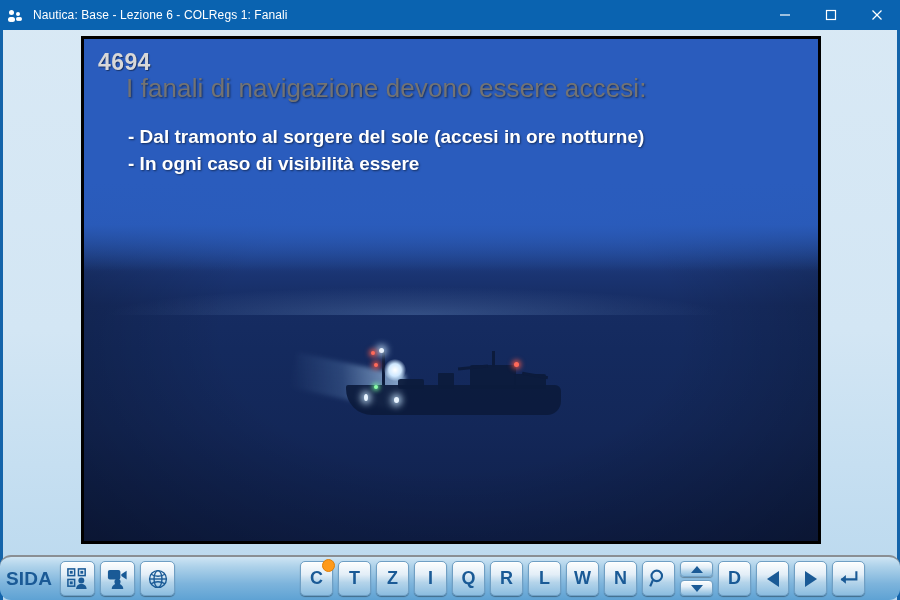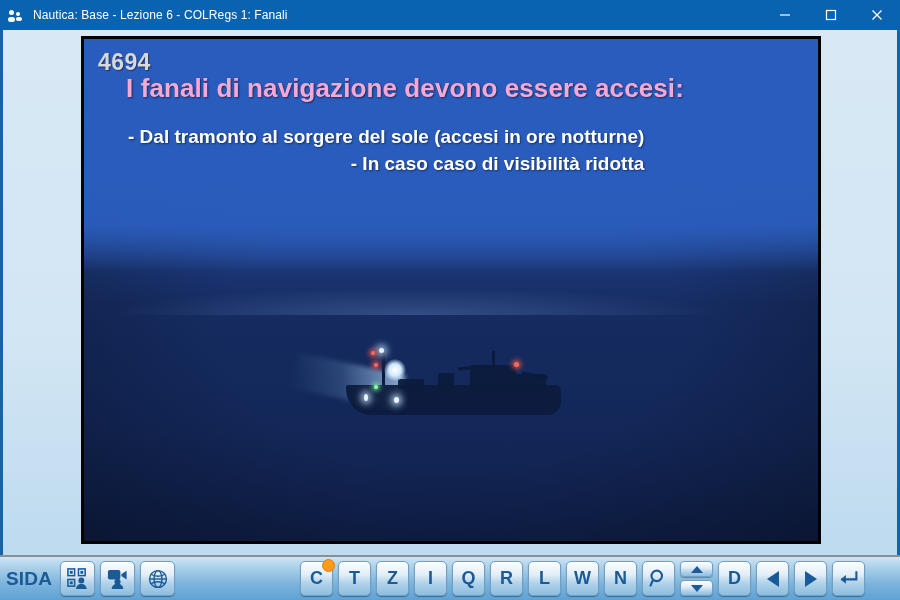--- a/index.html
+++ b/index.html
@@ -75,21 +75,20 @@
     height: 508px;
     border: 3px solid #000000;
     box-sizing: border-box;
     overflow: hidden;
     background: #0a1c43;
   }
   .slide {
     position: absolute;
     inset: 0;
     overflow: hidden;
-    text-align: right;
   }
 
   
   .photo {
     position: absolute;
     inset: 0;
     background:
       linear-gradient(180deg,
         #2e5fb8 0%,
         #2d5cb4 34%,
@@ -214,23 +213,23 @@
     left: 14px; top: 10px;
     color: #d8d8d8;
     font-size: 23px;
     font-weight: bold;
     text-shadow: 1px 1px 1px rgba(0,0,0,0.45);
     letter-spacing: 0.4px;
   }
   .qtitle {
     position: absolute;
     left: 42px; top: 34px;
-    color: #f9a8d4;
+    color: #737373;
     font-size: 26px;
-    font-weight: bold;
+    font-weight: normal;
     text-shadow: 1px 1px 2px rgba(0,0,0,0.5);
     letter-spacing: 0.1px;
   }
   .bullets {
     position: absolute;
     left: 44px; top: 84px;
     color: #ffffff;
     font-size: 19px;
     font-weight: bold;
     line-height: 27px;
@@ -242,20 +241,21 @@
   .toolbar {
     position: absolute;
     left: -3px; bottom: 0;
     width: 900px;
     height: 45px;
     background: linear-gradient(180deg, #cfe5f4 0%, #aed2ea 22%, #7db4dc 62%, #5ea2d4 100%);
     border-top: 2px solid #8a8f94;
     box-sizing: border-box;
     display: flex;
     align-items: center;
+    border-radius: 11px;
   }
   .sida {
     margin-left: 6px;
     color: #1a5a96;
     font-size: 19px;
     font-weight: bold;
     letter-spacing: 0.2px;
   }
   .tb-group-left { display: flex; align-items: center; gap: 5px; margin-left: 8px; }
   .tb-group-right { display: flex; align-items: center; gap: 5px; position: absolute; left: 300px; }
@@ -381,21 +381,21 @@
 
         <div class="vignette"></div>
       </div>
 
       <div class="band"></div>
 
       <div class="qnum">4694</div>
       <div class="qtitle">I fanali di navigazione devono essere accesi:</div>
       <div class="bullets">
         <div>- Dal tramonto al sorgere del sole (accesi in ore notturne)</div>
-        <div>- In caso caso di visibilità ridotta</div>
+        <div>- In ogni caso di visibilità essere</div>
       </div>
     </div>
   </div>
 
   <div class="toolbar">
 
     <div class="sida">SIDA</div>
 
     <div class="tb-group-left">
       <div class="btn">

